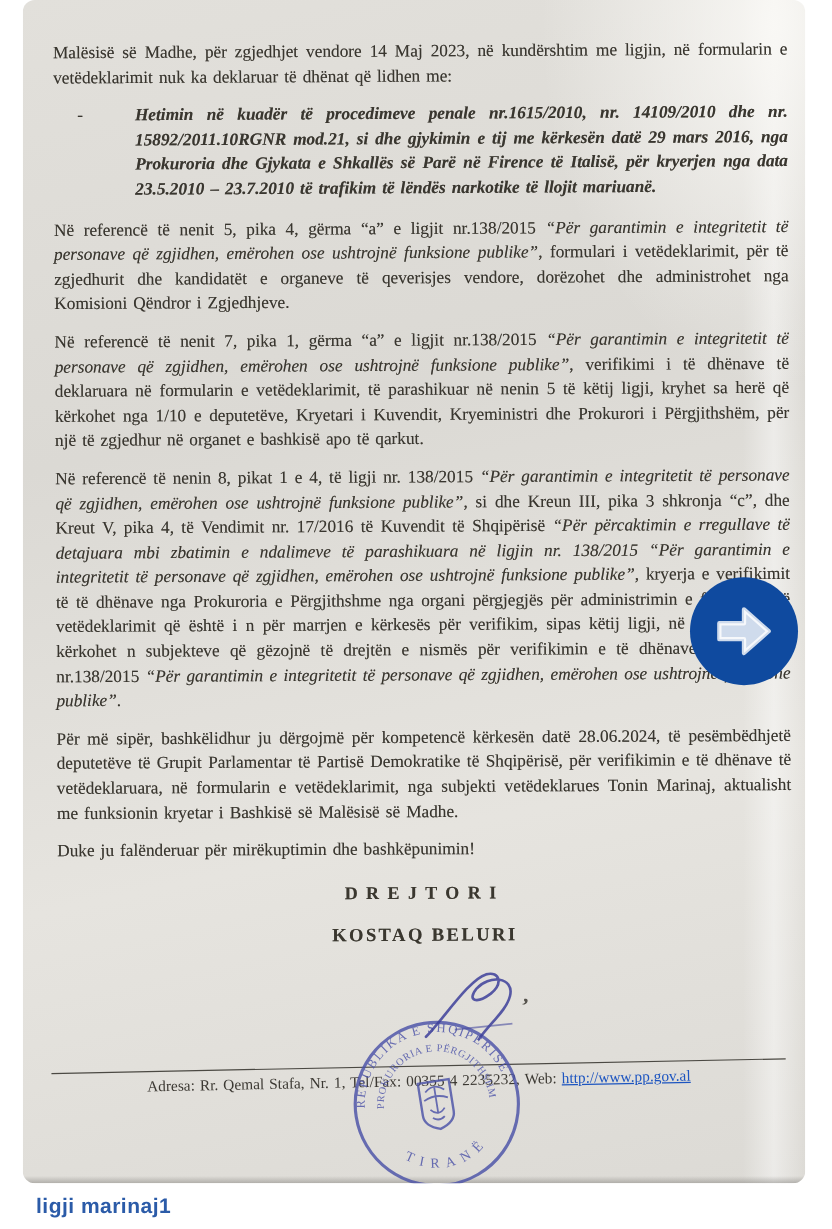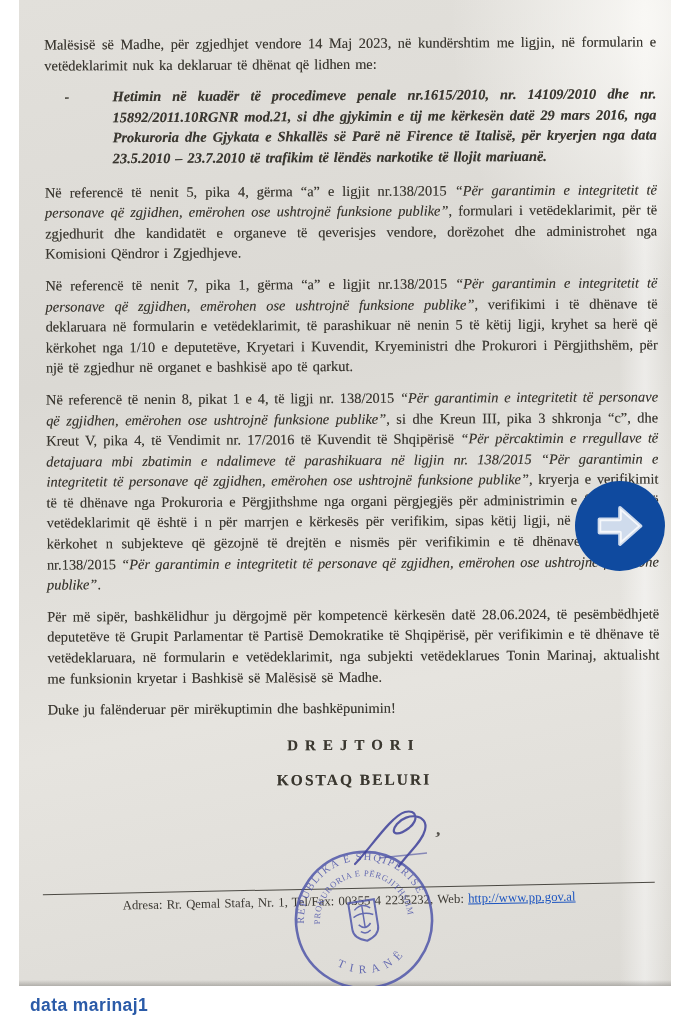--- a/index.html
+++ b/index.html
@@ -9,21 +9,21 @@
     background:#ffffff; overflow:hidden;
     font-family:"Liberation Serif", serif;
   }
   
   .photo {
     position:absolute; left:19px; top:0; width:652px; height:986px;
     background:
       radial-gradient(ellipse at 96% 2%, rgba(250,249,246,.9) 0%, rgba(250,249,246,0) 22%),
       linear-gradient(90deg, rgba(255,255,255,0) 92%, rgba(255,255,255,.45) 96%, rgba(255,255,255,0) 100%),
       linear-gradient(168deg, #e2e0db 0%, #dbd9d4 35%, #e6e4df 68%, #dcdad5 100%);
-    border-radius:0;
+    border-radius:10px;
     overflow:hidden;
   }
   .photo::after { 
     content:""; position:absolute; left:0; right:0; bottom:0; height:6px;
     background:linear-gradient(180deg, rgba(0,0,0,0) 0%, rgba(90,88,84,.35) 100%);
   }
   .doc-text {
     position:absolute; left:0; top:0; right:0;
     padding:33px 13px 0 27px;
     color:#39362f;
@@ -127,15 +127,15 @@
     </div>
 
     <button class="next-btn">
       <svg width="58" height="58" viewBox="0 0 48 48">
         <polygon points="7,18.5 24,18.5 24,9 41,24 24,39 24,29.5 7,29.5" fill="#ffffff" fill-opacity=".8" stroke="#ffffff" stroke-opacity=".8" stroke-width="3" stroke-linejoin="round"></polygon>
       </svg>
     </button>
 
   </div>
 
-  <div class="caption">data marinaj1</div>
+  <div class="caption">ligji marinaj1</div>
 
 </div>
 
 </body></html>

